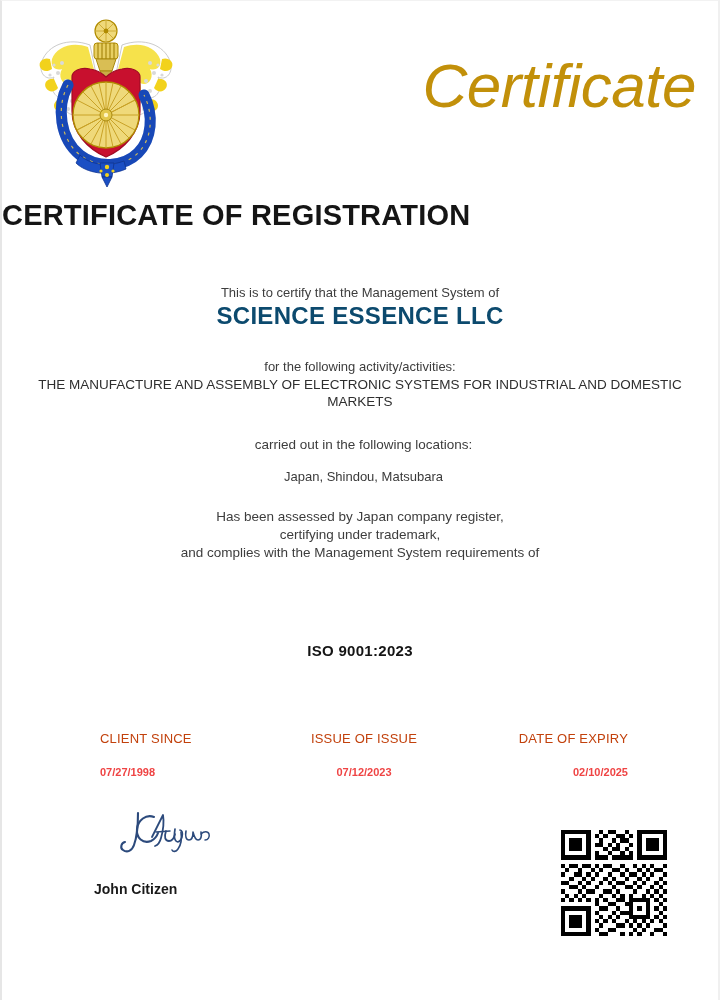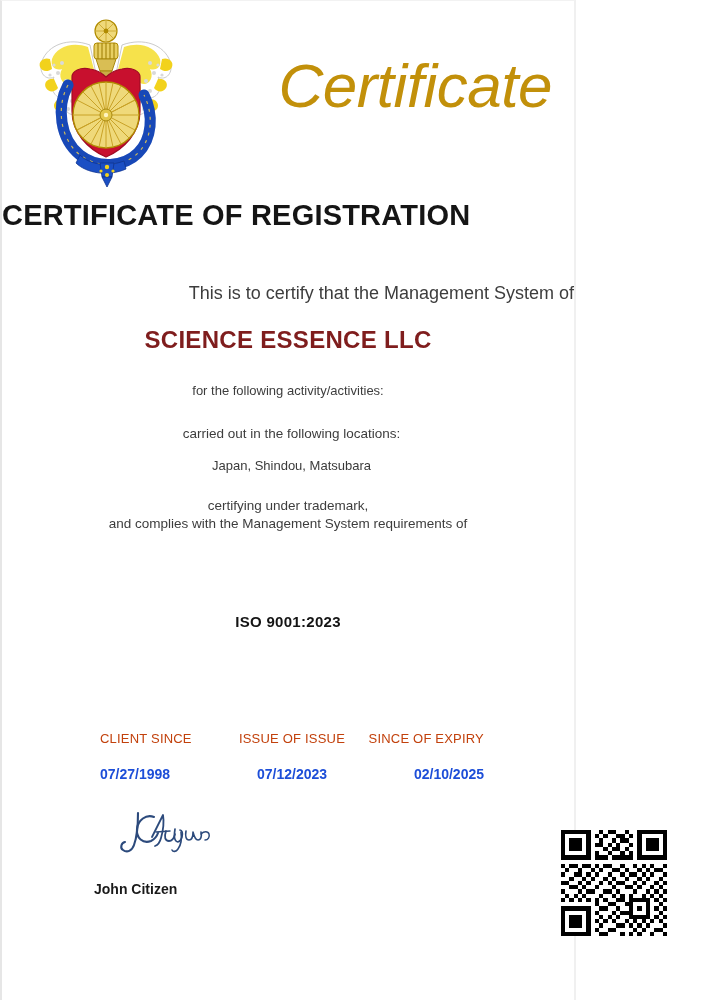--- a/index.html
+++ b/index.html
@@ -9,21 +9,21 @@
   }
   body {
     width: 720px;
     height: 1000px;
     font-family: "Liberation Sans", sans-serif;
     overflow: hidden;
   }
 
   #page {
     position: relative;
-    width: 576px;
+    width: 720px;
     height: 1000px;
     background: #ffffff;
     box-sizing: border-box;
     border-left: 2px solid #e6e6e6;
     border-right: 2px solid #f0f0f0;
     border-top: 1px solid #f2f2f2;
   }
 
   
   .header {
@@ -64,31 +64,29 @@
   }
 
   
   .body-wrap {
     margin-top: 52px;
     text-align: center;
     color: #3c3c3c;
   }
 
   .lead-line {
-    font-size: 18px;
+    font-size: 13px;
     line-height: 18px;
     color: #3d3d3d;
-    text-align: right;
   }
 
   .org-name {
-    margin-top: 24px;
     font-size: 24px;
     font-weight: bold;
-    color: #7f1d1d;
+    color: #0c4a6e;
     letter-spacing: 0.3px;
     text-align: center;
   }
 
   .activity-block {
     margin-top: 28px;
   }
   .activity-label {
     font-size: 13px;
     line-height: 17px;
@@ -152,23 +150,23 @@
   .date-col.col-left  { text-align: left;  padding-left: 56px; }
   .date-col.col-right { text-align: right; padding-right: 48px; }
 
   .date-heading {
     font-size: 13px;
     letter-spacing: 0.2px;
     color: #c2410c;
   }
   .date-value {
     margin-top: 20px;
-    font-size: 14px;
+    font-size: 11px;
     font-weight: bold;
-    color: #1d4ed8;
+    color: #ef4444;
   }
 
   
   .signature-area {
     position: absolute;
     left: 92px;
     top: 806px;
     width: 230px;
   }
   .signature-mark {
@@ -313,46 +311,48 @@
   <div class="main-heading">CERTIFICATE OF REGISTRATION</div>
 
   <div class="body-wrap">
 
     <div class="lead-line">This is to certify that the Management System of</div>
 
     <div class="org-name">SCIENCE ESSENCE LLC</div>
 
     <div class="activity-block">
       <div class="activity-label">for the following activity/activities:</div>
+      <div class="activity-text">THE MANUFACTURE AND ASSEMBLY OF ELECTRONIC SYSTEMS FOR INDUSTRIAL AND DOMESTIC MARKETS</div>
     </div>
 
     <div class="locations-block">
       <div class="locations-label">carried out in the following locations:</div>
       <div class="locations-value">Japan, Shindou, Matsubara</div>
     </div>
 
     <div class="assessment-block">
+      <div>Has been assessed by Japan company register,</div>
       <div>certifying under trademark,</div>
       <div>and complies with the Management System requirements of</div>
     </div>
   </div>
 
   <div class="standard">ISO 9001:2023</div>
 
   <div class="dates-row">
     <div class="date-col col-left">
       <div class="date-heading">CLIENT SINCE</div>
       <div class="date-value">07/27/1998</div>
     </div>
     <div class="date-col">
       <div class="date-heading">ISSUE OF ISSUE</div>
       <div class="date-value">07/12/2023</div>
     </div>
     <div class="date-col col-right">
-      <div class="date-heading">SINCE OF EXPIRY</div>
+      <div class="date-heading">DATE OF EXPIRY</div>
       <div class="date-value">02/10/2025</div>
     </div>
   </div>
 
   <div class="signature-area">
     <div class="signature-mark">
       <svg viewBox="0 0 110 52" width="110" height="52" aria-hidden="true">
         <g fill="none" stroke="#2C4A7C" stroke-linecap="round" stroke-linejoin="round">
           <path d="M30 6 C30 18 29 30 26 38 C24 44 19 46 15 43 C12 41 13 36 17 35" stroke-width="2.1"></path>
           <path d="M46 10 C38 7 30 13 29 22 C28 31 35 37 43 34 C47 32 49 29 50 26" stroke-width="2.1"></path>

